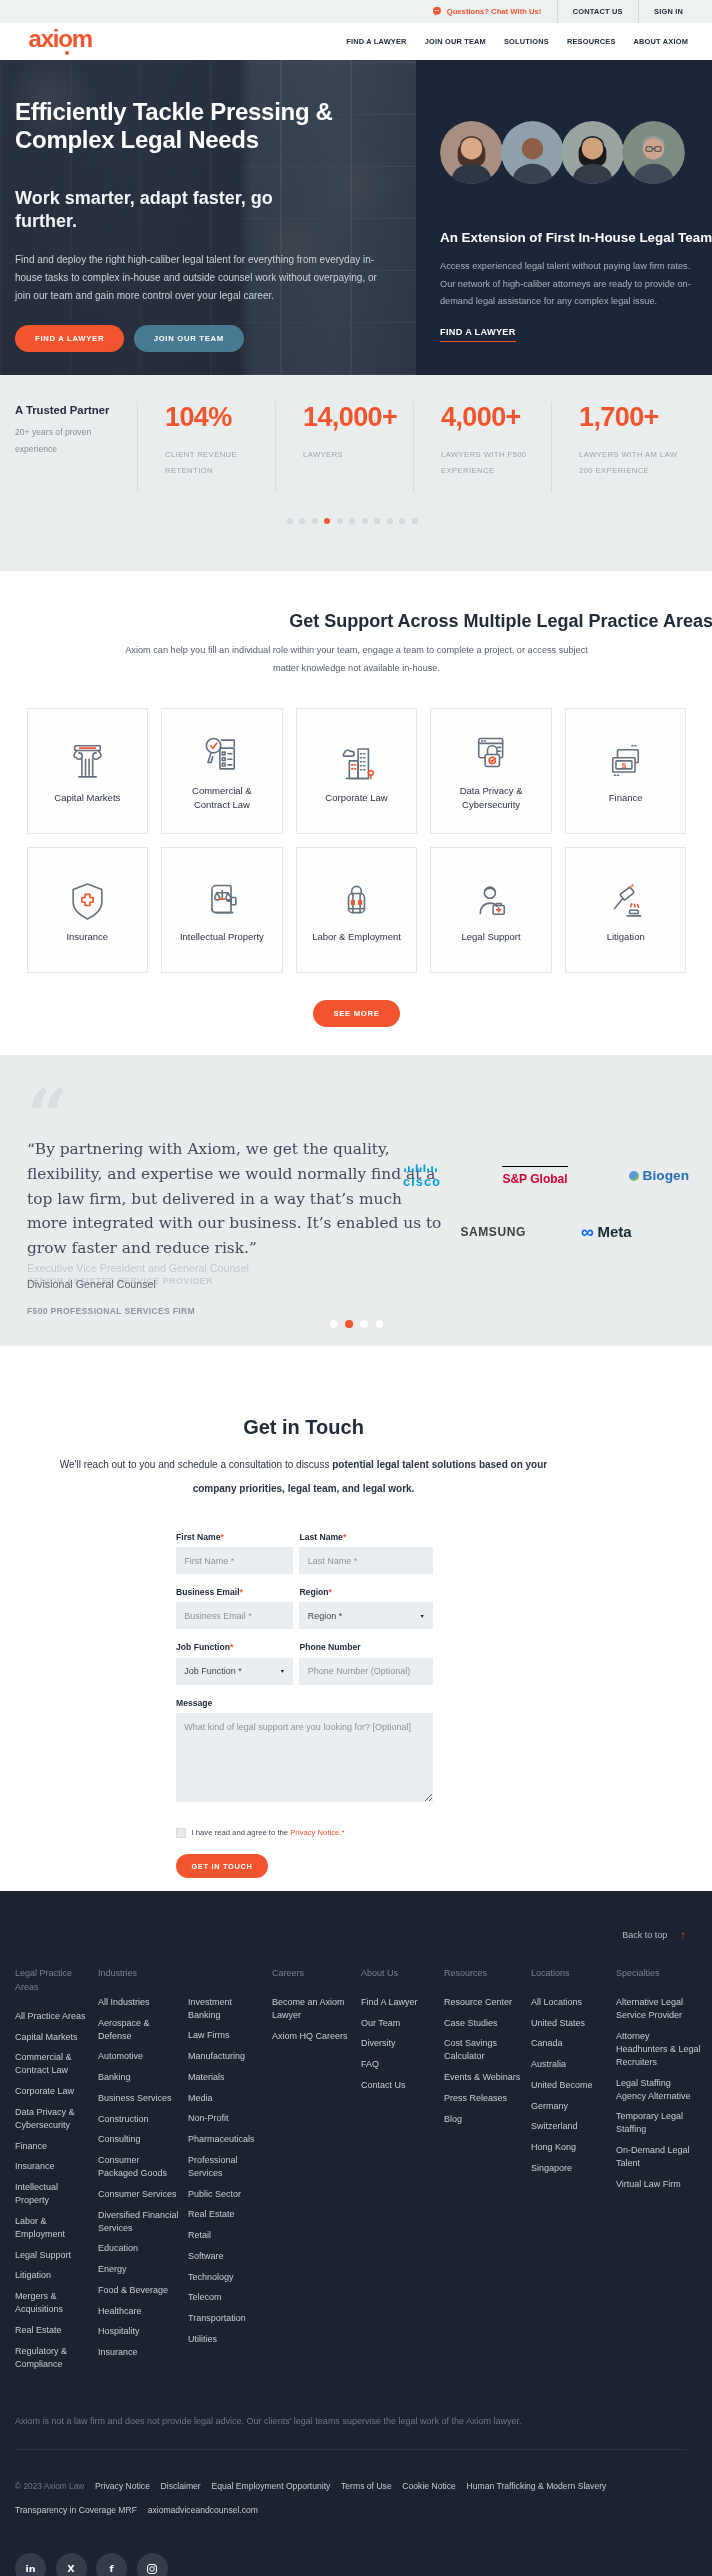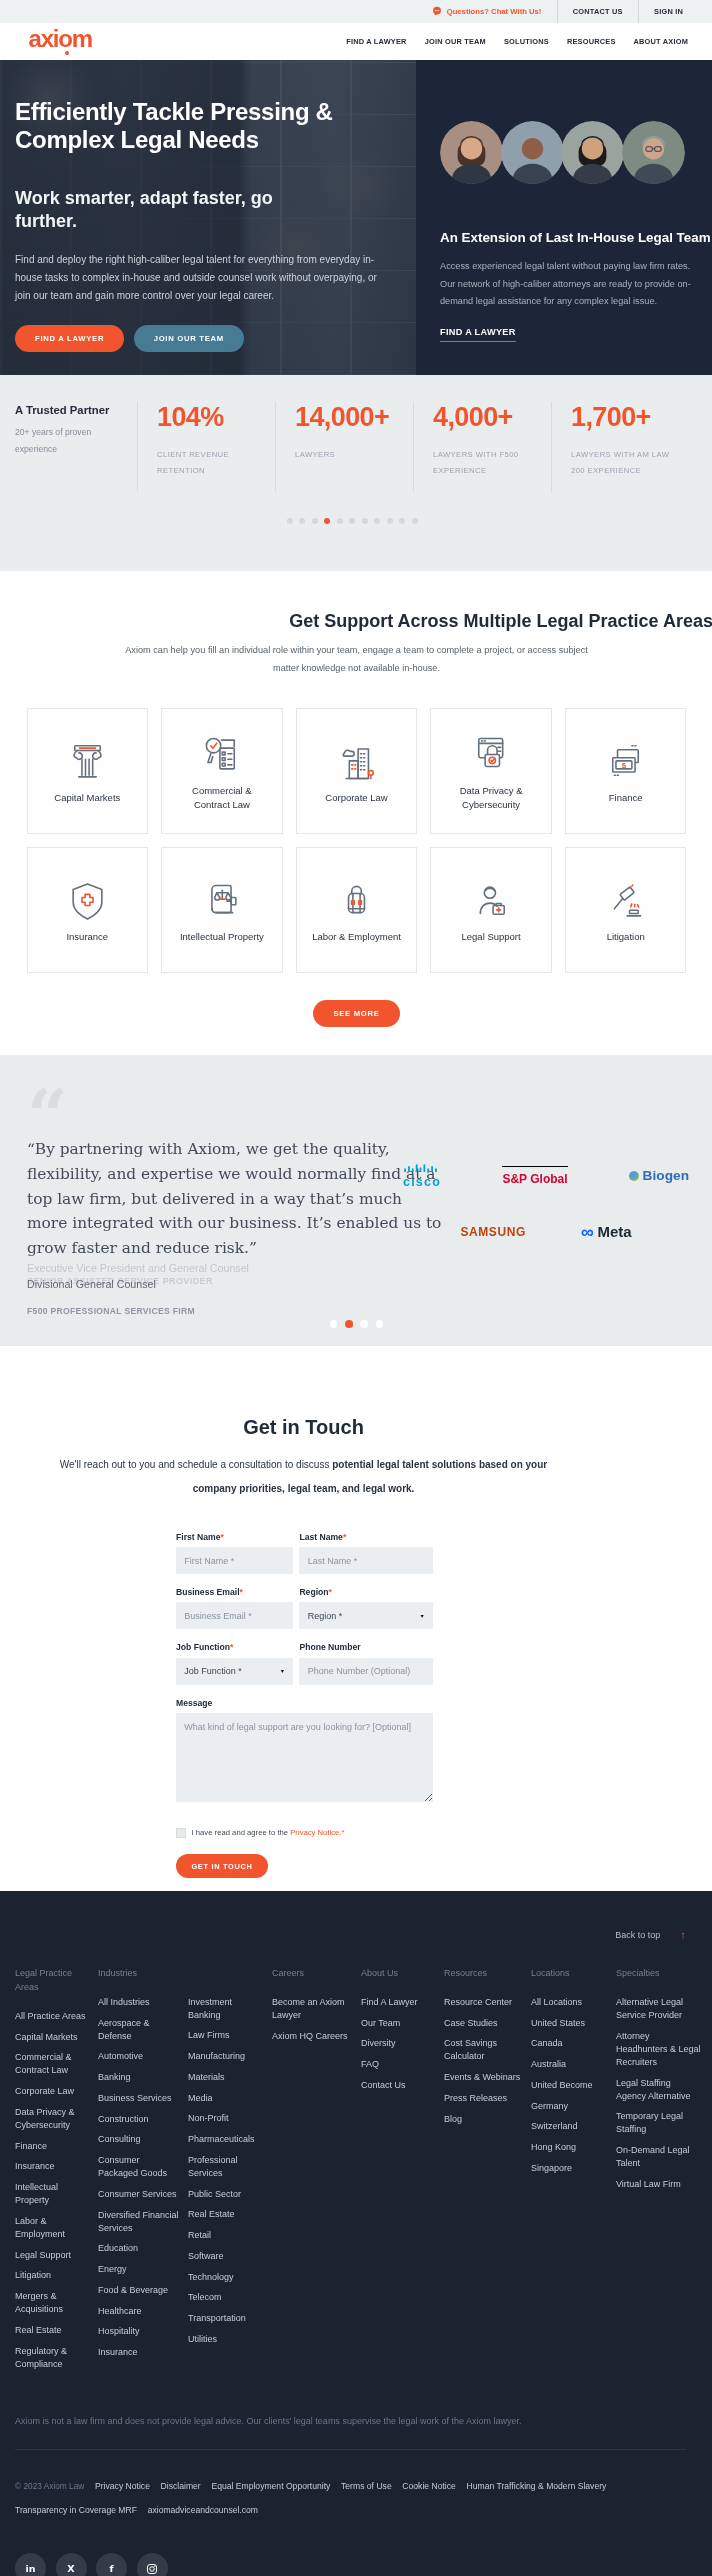--- a/index.html
+++ b/index.html
@@ -54,21 +54,21 @@
   .panel-p{margin-top:13px;font-size:9.2px;line-height:1.95;color:#AAB3BF;width:252px}
   .panel-link{display:inline-block;margin-top:15.4px;font-size:9.2px;font-weight:bold;letter-spacing:0.3px;color:#fff;
     border-bottom:1.8px solid var(--accent);padding-bottom:4.2px}
 
   
   .stats{height:196px;background:var(--gray-bg);padding:27px 24px 0 15px}
   .stats-row{display:flex}
   .stats-intro{width:122px;flex:none;padding-top:2.4px}
   .stats-intro h3{font-size:11.3px;font-weight:bold;color:#242D3C}
   .stats-intro p{margin-top:8.3px;font-size:8.6px;line-height:1.95;color:#848D99;width:89px}
-  .stat{flex:1;border-left:0.6px solid #D7DCDF;padding-left:19px;min-height:90px}
+  .stat{flex:1;border-left:0.6px solid #D7DCDF;padding-left:27px;min-height:90px}
   .stat-value{font-size:27px;font-weight:bold;color:var(--accent);letter-spacing:-0.6px}
   .stat-label{margin-top:14.3px;font-size:7.7px;line-height:2.15;letter-spacing:0.4px;color:#9AA3AD;width:101px;font-weight:normal}
   .dots{display:flex;justify-content:center;gap:6.5px;margin-top:26px}
   .dot{width:6px;height:6px;border-radius:50%;background:#D3D8DB}
   .dot.active{background:var(--accent)}
 
   
   .practice{height:484px;background:#fff;padding-top:40px}
   .sec-h2{font-size:18px;font-weight:bold;color:#222B3A;text-align:right}
   .sec-sub{margin:10.7px auto 0;font-size:9.2px;line-height:1.95;color:#555F6B;text-align:center;width:469px}
@@ -122,21 +122,21 @@
   .field.full{grid-column:1/3}
   textarea{height:89px;padding:8.3px;resize:vertical;line-height:1.5}
   .consent{margin-top:24px;display:flex;align-items:center;font-size:7.7px;color:#3F4956}
   .cb{width:9.5px;height:9.5px;background:#E7EAEC;border:0.6px solid #D8DCDF;display:inline-block;margin-right:6px;flex:none;cursor:pointer}
   .consent a{color:var(--accent)}
   .submit-wrap{margin-top:16.6px}
   .pill.small{height:24px;padding:0 15.4px;border-radius:12px;font-size:7.4px}
 
   
   footer{min-height:686px;background:var(--footer);padding:38px 27px 36px 15px;color:#C7CCD5}
-  .back-top{display:flex;justify-content:flex-end;align-items:center;gap:20px;font-size:9px;color:#B6BDC8}
+  .back-top{display:flex;justify-content:flex-end;align-items:center;gap:13px;font-size:9px;color:#B6BDC8}
   .back-arrow{color:var(--accent);font-size:11.3px;font-weight:bold}
   .f-cols{display:flex;margin-top:26px}
   .f-col{flex:none;padding-right:8.3px}
   .f-col h4{font-size:9px;line-height:1.55;font-weight:normal;color:#79818F;margin-bottom:15.4px;min-height:13.7px}
   .f-link{display:block;font-size:9px;line-height:1.45;color:#C7CCD5;margin-bottom:7.7px}
   .f-disclaimer{margin-top:38px;font-size:9px;color:#6E7787}
   .f-divider{margin-top:22.6px;border-top:0.6px solid #2C3442}
   .f-legal{margin-top:31px;display:flex;flex-wrap:wrap;column-gap:10.7px;row-gap:14.3px;max-width:603px;align-items:center}
   .f-copy{font-size:8.3px;color:#6E7787}
   .f-legal a{font-size:8.6px;color:#C7CCD5}
@@ -225,21 +225,21 @@
 
   <ellipse cx="50" cy="92" rx="31" ry="24" fill="#404A56"></ellipse>
   <circle cx="50" cy="44" r="17" fill="#CBA58D"></circle>
   <path d="M32 44 a18 18 0 0 1 36 0 l0 -6 a18 14 0 0 0 -36 0 z" fill="#9AA0A6"></path>
   <rect x="38" y="41" width="10" height="7" rx="2" fill="none" stroke="#3A3F46" stroke-width="1.6"></rect>
             <rect x="52" y="41" width="10" height="7" rx="2" fill="none" stroke="#3A3F46" stroke-width="1.6"></rect>
             <line x1="48" y1="44" x2="52" y2="44" stroke="#3A3F46" stroke-width="1.6"></line>
 </svg>
         </div>
       </div>
-    <h3 class="panel-h">An Extension of Last In-House Legal Team</h3>
+    <h3 class="panel-h">An Extension of First In-House Legal Team</h3>
     <p class="panel-p">Access experienced legal talent without paying law firm rates. Our network of high-caliber attorneys are ready to provide on-demand legal assistance for any complex legal issue.</p>
     <a class="panel-link">FIND A LAWYER</a>
   </aside>
 </section>
 
 <section class="stats">
   <div class="stats-row">
     <div class="stats-intro">
       <h3>A Trusted Partner</h3>
       <p>20+ years of proven experience</p>
@@ -457,21 +457,21 @@
         </div>
         <div>
           <div class="lg-biogen">
             <span class="bio-sphere"></span>
             <span class="bio-text" style="color:#2A6EBB">Biogen</span>
           </div>
         </div>
       </div>
     <div class="logo-row2">
         <div>
-          <div class="lg-samsung" style="color:#c2410c">SAMSUNG</div>
+          <div class="lg-samsung" style="color:#404040">SAMSUNG</div>
         </div>
         <div>
           <div class="lg-meta">
             <span class="meta-inf" style="color:#0866FF">∞</span>
             <span class="meta-text" style="color:#1C2B33">Meta</span>
           </div>
         </div>
       </div>
   </div>
   <div class="t-dots">

